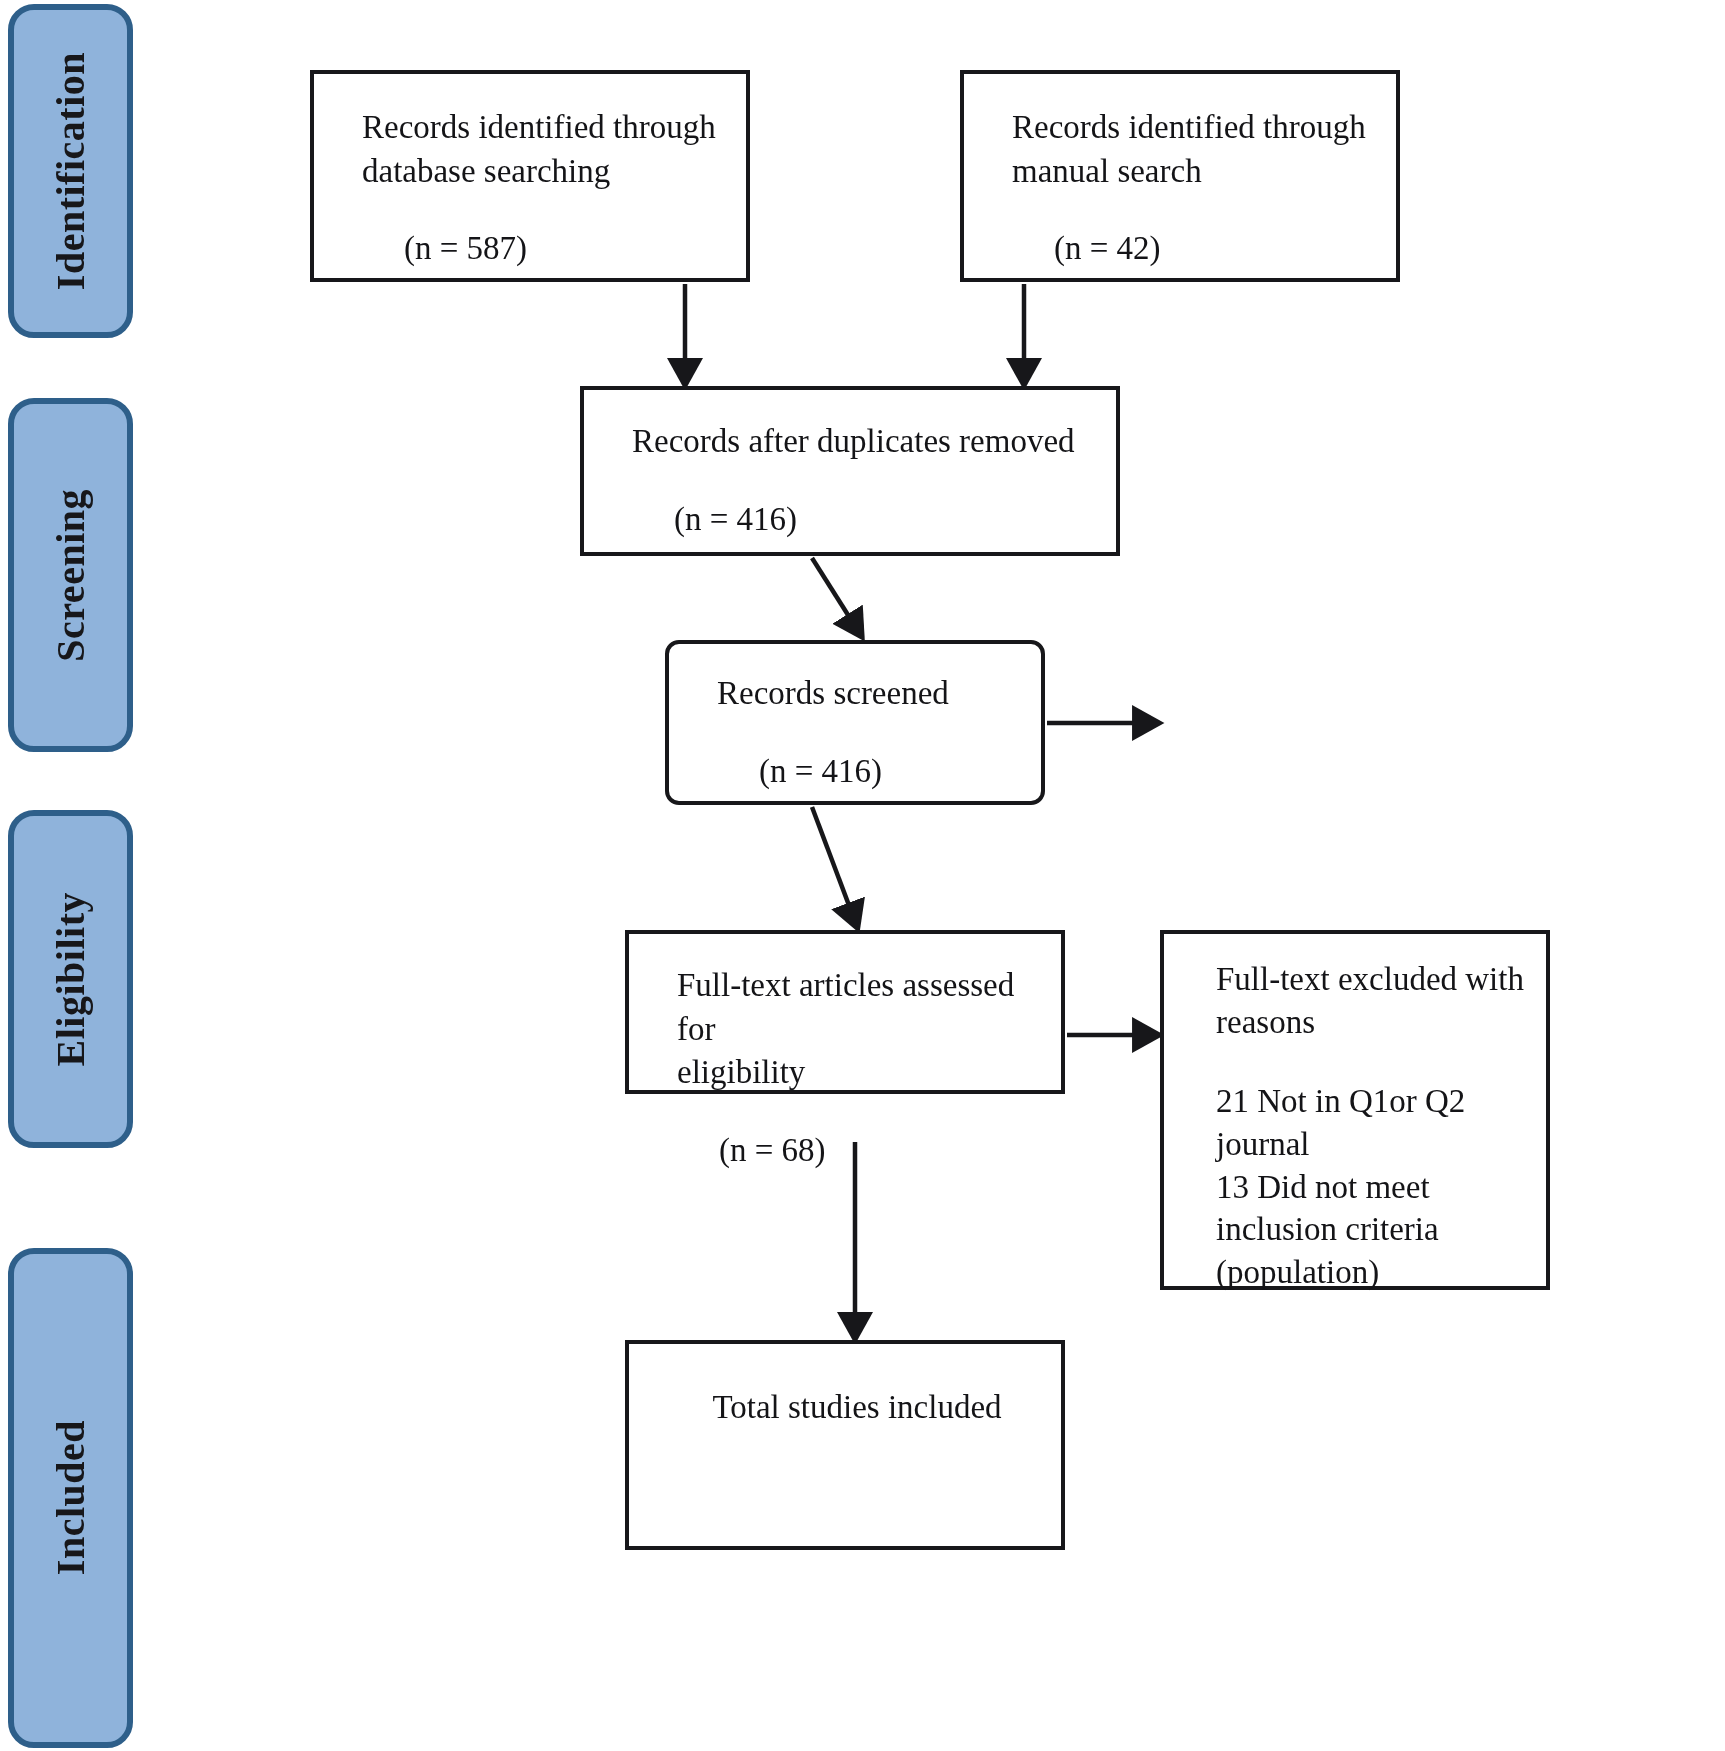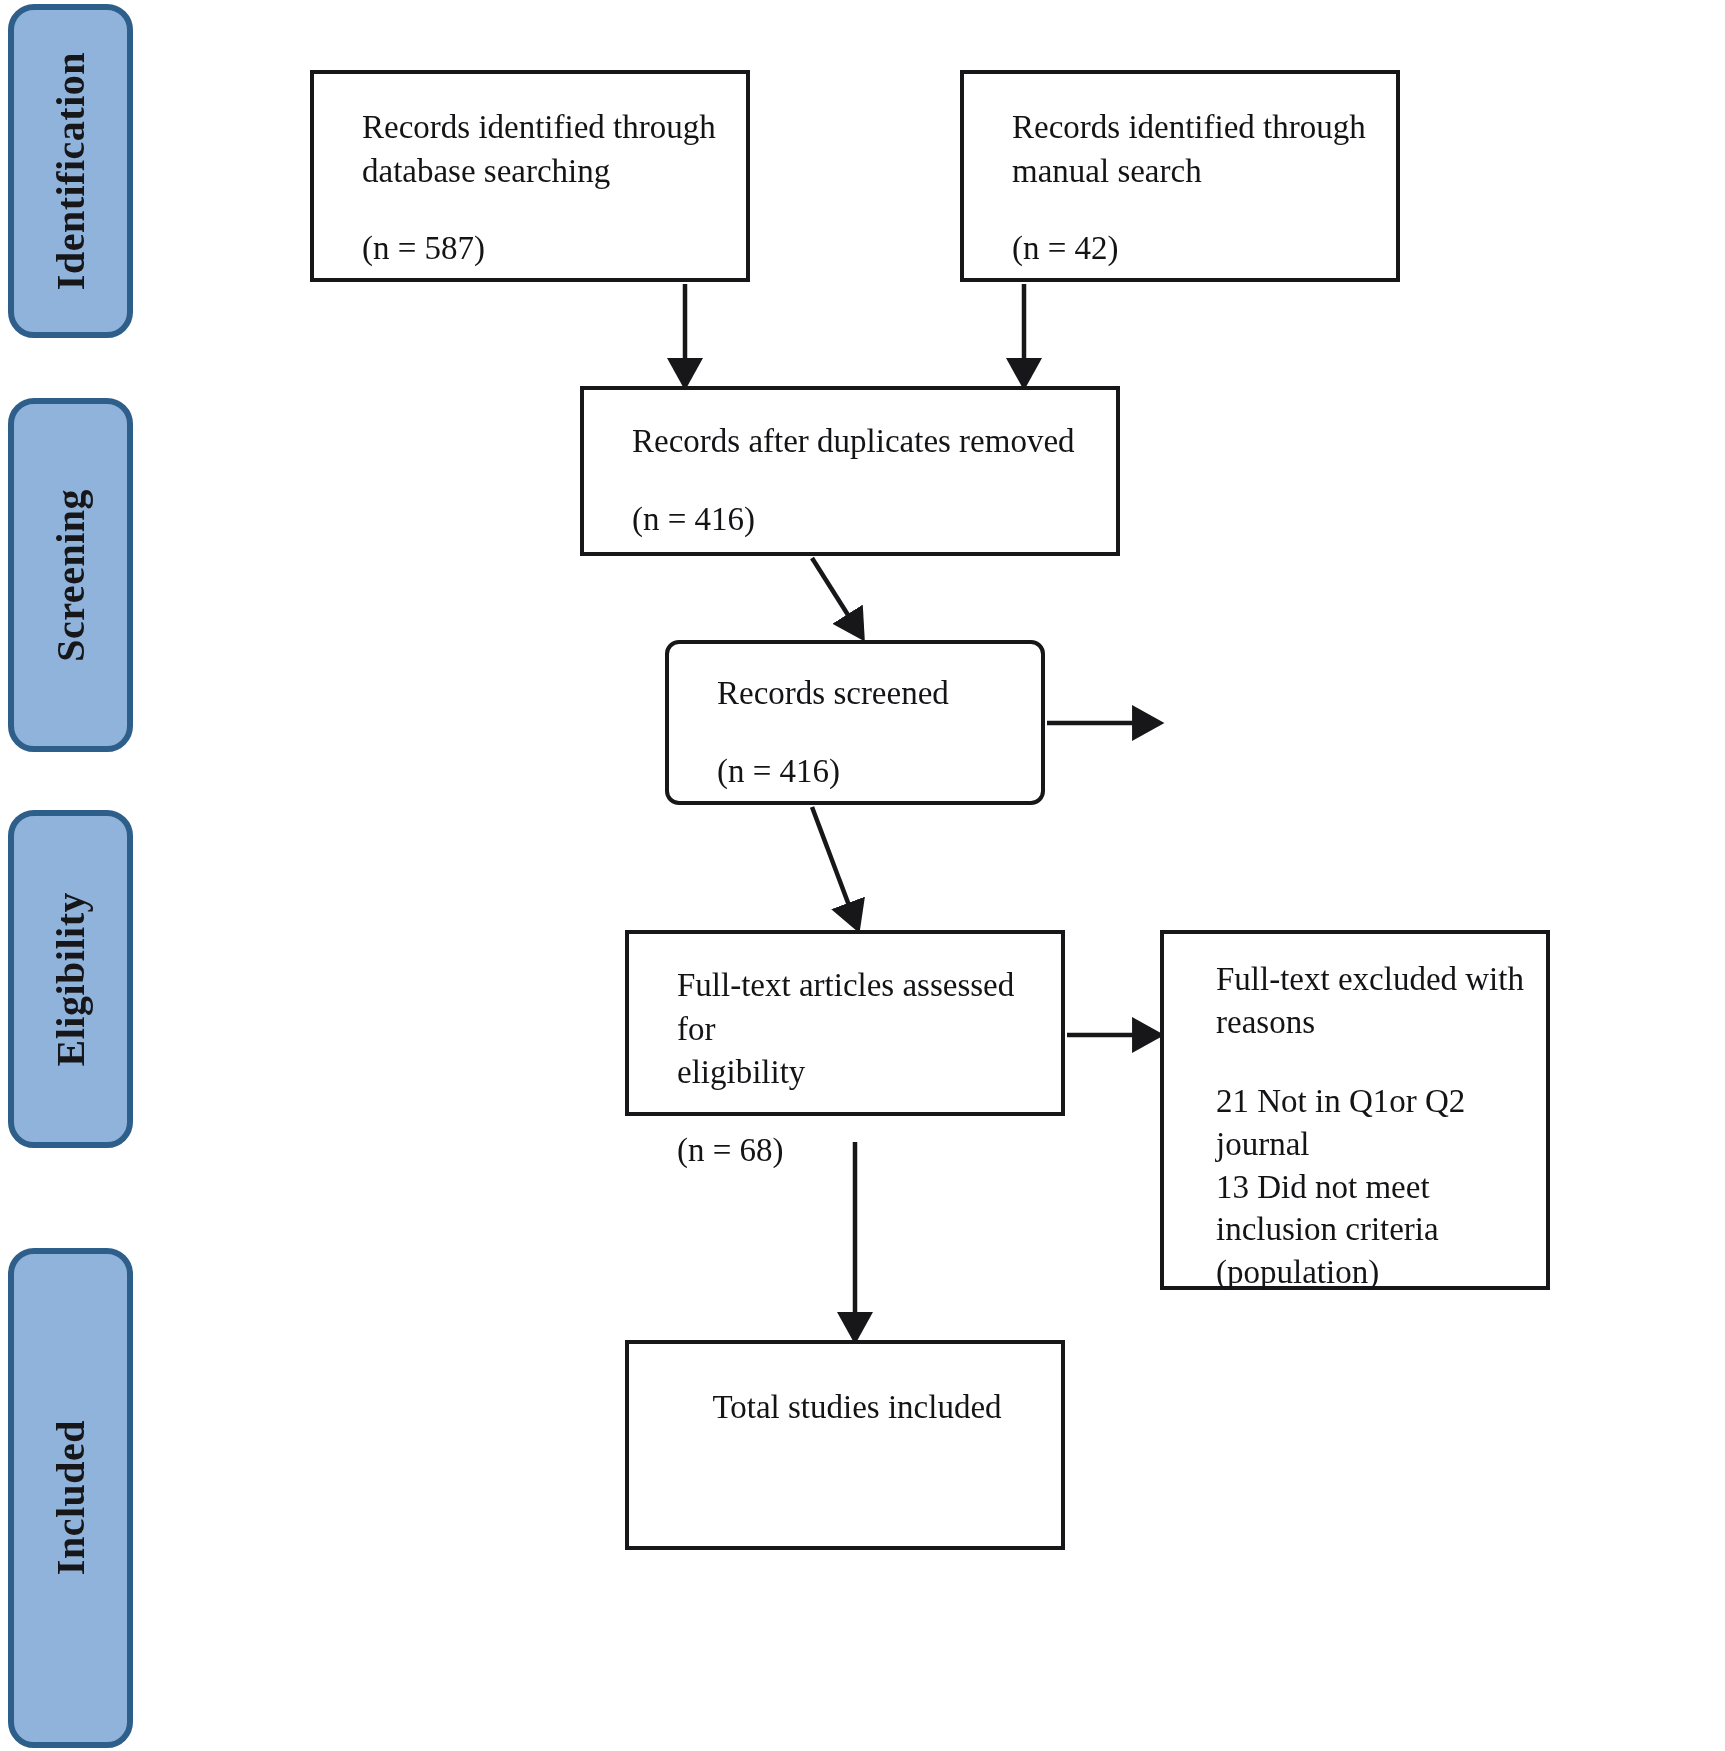--- a/index.html
+++ b/index.html
@@ -66,35 +66,36 @@
     color: #141417;
     white-space: pre-line;
   }
   .ftext.tight { line-height: 1.30; }
   .fnum {
     font-family: "Liberation Serif", "DejaVu Serif", serif;
     font-size: 33px;
     line-height: 1.32;
     color: #141417;
     margin-top: 34px;
+    margin-left: 42px;
   }
   .fnum.nogap { margin-top: 0; }
 
   
   #box-db        { left: 310px;  top: 70px;   width: 440px; height: 212px; }
   #box-db .inner        { top: 32px; }
   #box-manual    { left: 960px;  top: 70px;   width: 440px; height: 212px; }
   #box-manual .inner    { top: 32px; }
   #box-dedup     { left: 580px;  top: 386px;  width: 540px; height: 170px; }
   #box-dedup .inner     { top: 30px; }
   #box-screened  { left: 665px;  top: 640px;  width: 380px; height: 165px; border-radius: 14px; }
   #box-screened .inner  { top: 28px; }
   #box-excluded  { left: 1160px; top: 640px;  width: 380px; height: 165px; }
   #box-excluded .inner  { top: 28px; left: 56px; }
-  #box-fulltext  { left: 625px;  top: 930px;  width: 440px; height: 186px; }
+  #box-fulltext  { left: 625px;  top: 930px;  width: 440px; height: 164px; }
   #box-fulltext .inner  { top: 30px; }
   #box-reasons   { left: 1160px; top: 930px;  width: 390px; height: 360px; }
   #box-reasons .inner   { top: 24px; left: 52px; right: 12px; }
   #box-total     { left: 625px;  top: 1340px; width: 440px; height: 210px; text-align: center; }
   #box-total .inner     { top: 42px; }
 
   
   #wires {
     position: absolute;
     left: 0; top: 0;

